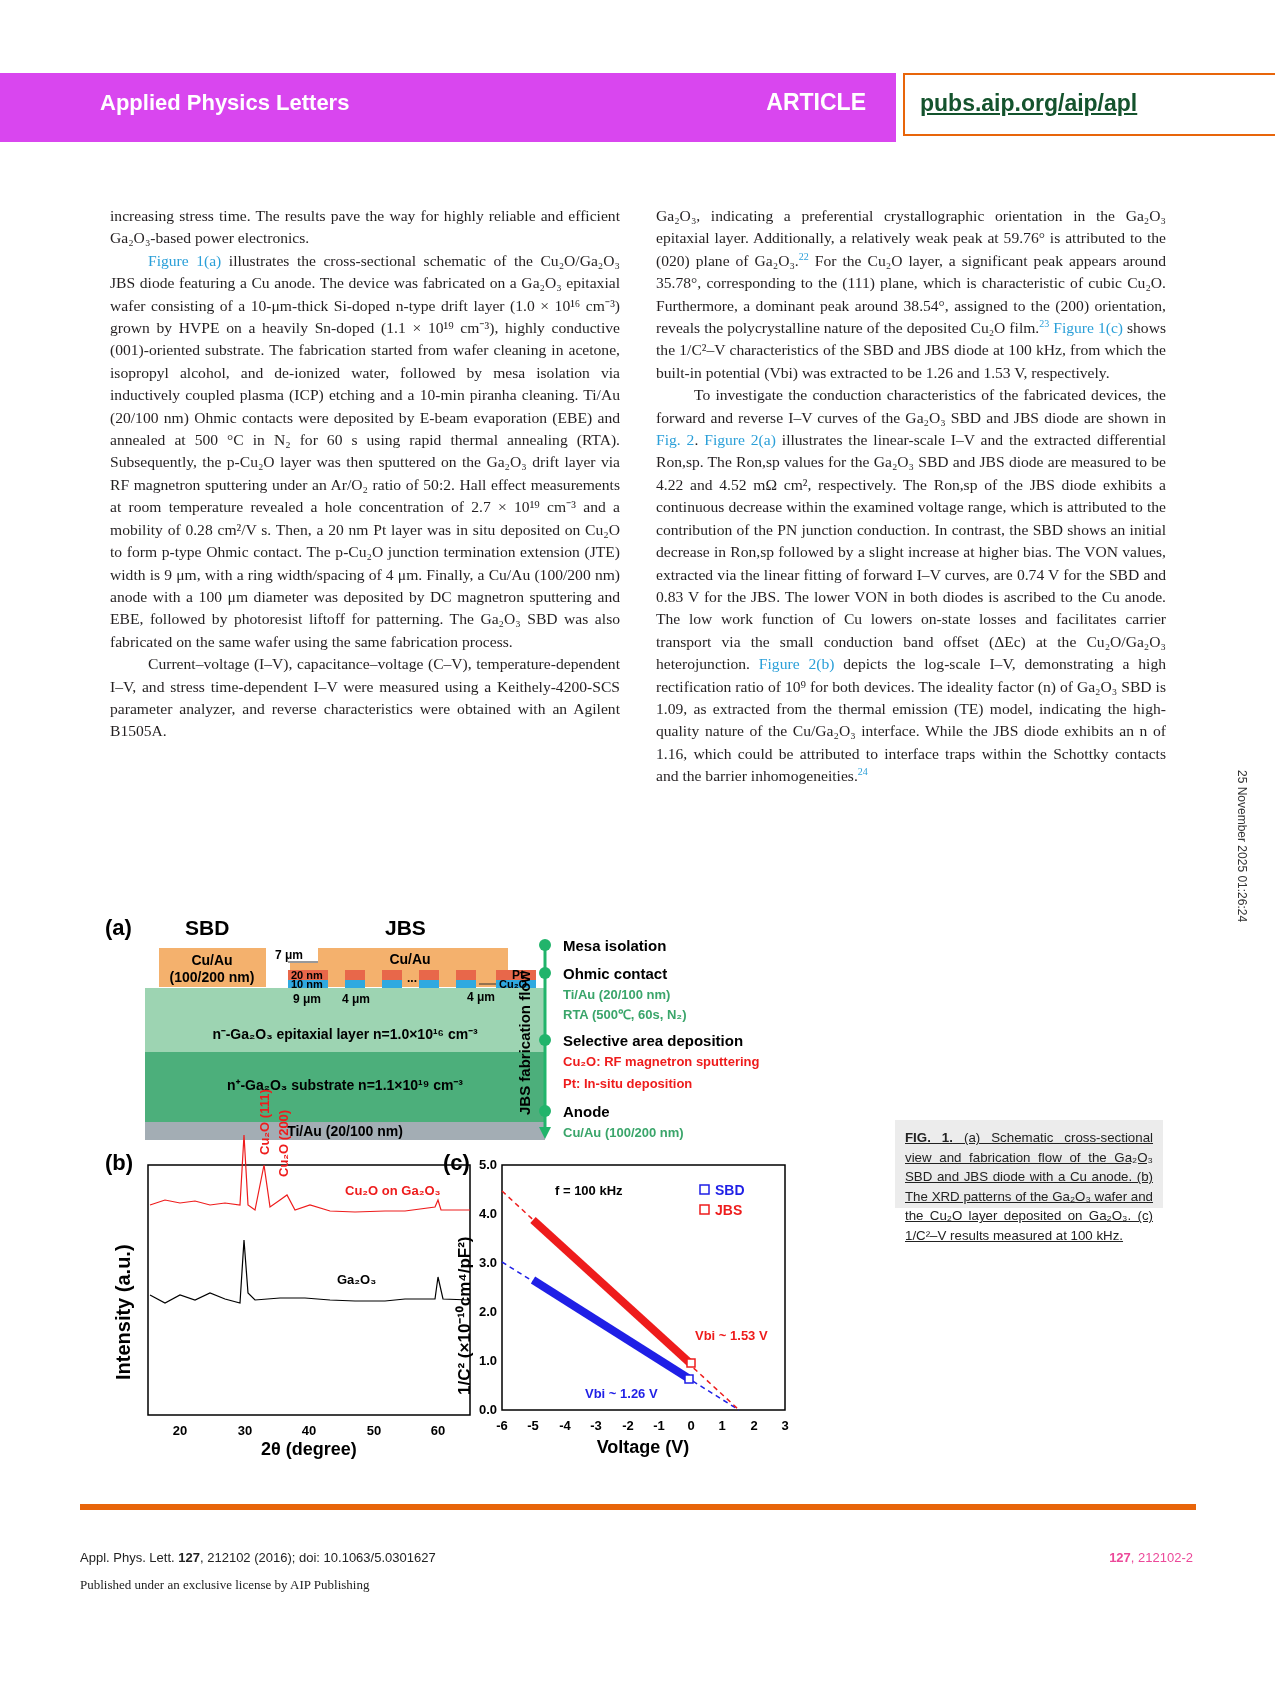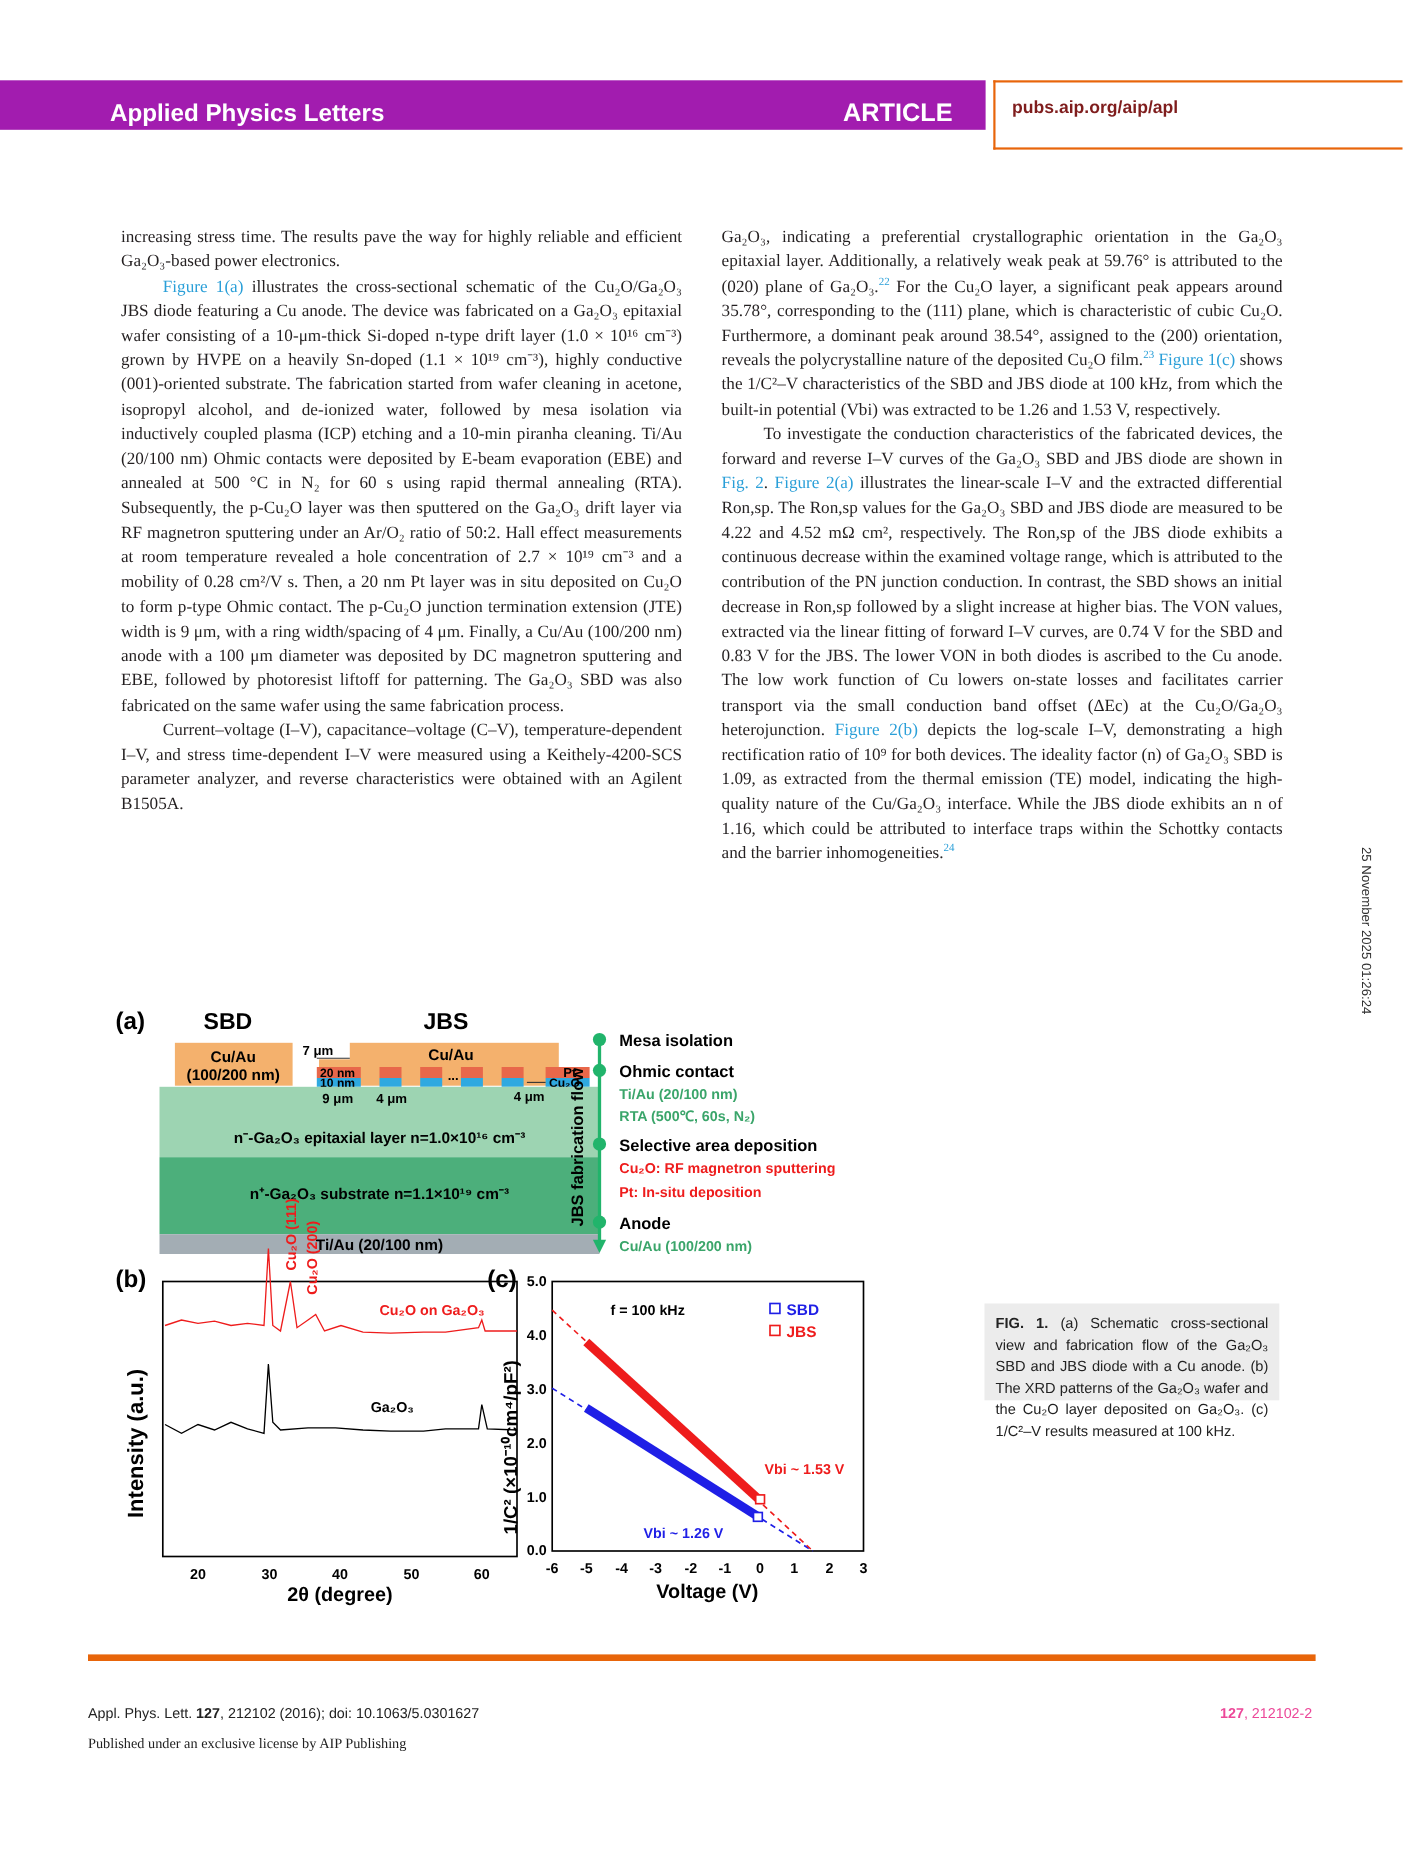--- a/index.html
+++ b/index.html
@@ -1,31 +1,31 @@
 <!DOCTYPE html>
 <html><head>
 <meta charset="utf-8">
 <style>
   html,body{margin:0;padding:0;background:#fff;}
   body{width:1275px;height:1688px;position:relative;overflow:hidden;font-family:"Liberation Serif",serif;color:#231f20;}
-  .hdr{position:absolute;top:73px;left:0;width:896px;height:45px;background:#a21caf;}
+  .hdr{position:absolute;top:73px;left:0;width:896px;height:69px;background:#d946ef;}
   .hdr .journal{position:absolute;left:100px;top:17px;font-family:"Liberation Sans",sans-serif;font-weight:bold;font-size:22px;color:#fff;}
   .hdr .article{position:absolute;right:30px;top:16px;font-family:"Liberation Sans",sans-serif;font-weight:bold;font-size:23px;color:#fff;text-align:right;}
   .hdr-url{position:absolute;top:73px;left:903px;width:372px;height:59px;border:2px solid #e8650a;border-right:none;background:#fff;}
-  .hdr-url span{position:absolute;left:15px;top:15px;font-family:"Liberation Sans",sans-serif;font-weight:bold;font-size:16px;color:#7f1d1d;}
+  .hdr-url span{position:absolute;left:15px;top:15px;font-family:"Liberation Sans",sans-serif;font-weight:bold;font-size:23px;color:#14532d;text-decoration:underline;}
   .col{position:absolute;top:205px;width:510px;font-size:15.6px;line-height:22.4px;text-align:justify;}
   .col p{margin:0;}
   .col p.ind{text-indent:38px;}
   .col1{left:110px;}
   .col2{left:656px;}
   .lnk{color:#2a9fd8;}
   sub,sup{font-size:10px;line-height:0;}
   .sidebar{position:absolute;left:1235px;top:770px;writing-mode:vertical-rl;font-family:"Liberation Sans",sans-serif;font-size:12px;color:#333;}
   .fig{position:absolute;left:105px;top:915px;width:800px;height:550px;font-family:"Liberation Sans",sans-serif;}
-  .caption{position:absolute;left:895px;top:1185px;width:268px;height:88px;background:#ececec;font-family:"Liberation Sans",sans-serif;font-size:13.3px;line-height:19.6px;padding:8px 10px 0 10px;box-sizing:border-box;text-align:justify;color:#222;}
+  .caption{position:absolute;left:895px;top:1120px;width:268px;height:88px;background:#ececec;font-family:"Liberation Sans",sans-serif;font-size:13.3px;line-height:19.6px;padding:8px 10px 0 10px;box-sizing:border-box;text-align:justify;color:#222;text-decoration:underline;}
   .caption b{font-weight:bold;}
   .foot-rule{position:absolute;left:80px;top:1504px;width:1116px;height:6px;background:#e8650a;}
   .foot1{position:absolute;left:80px;top:1550px;font-family:"Liberation Sans",sans-serif;font-size:13px;color:#222;}
   .foot2{position:absolute;left:80px;top:1577px;font-family:Liberation Serif, serif;font-size:13px;color:#222;}
   .foot3{position:absolute;right:82px;top:1550px;font-family:"Liberation Sans",sans-serif;font-size:13px;color:#ec4899;}
 </style>
 </head>
 <body>
 
 <div class="hdr">

